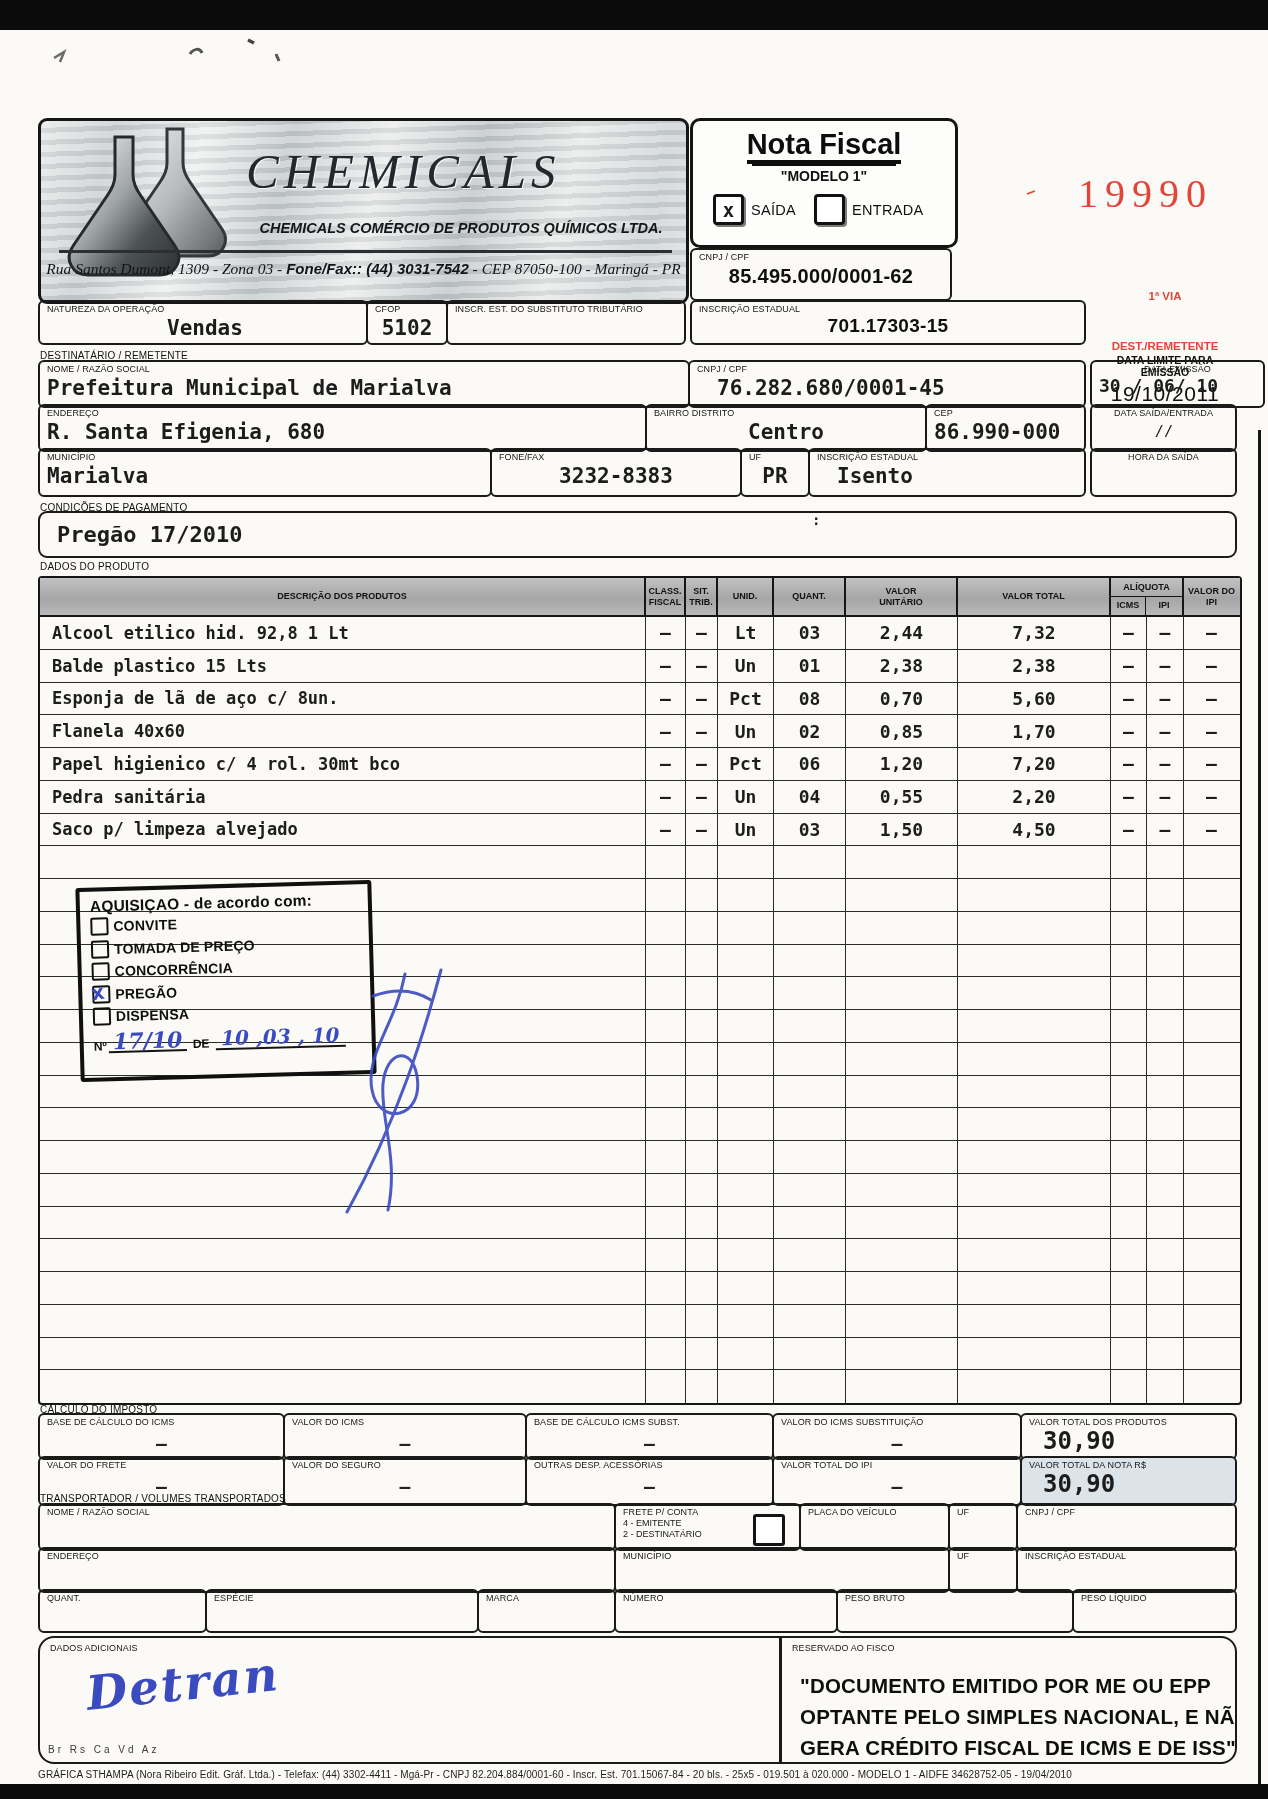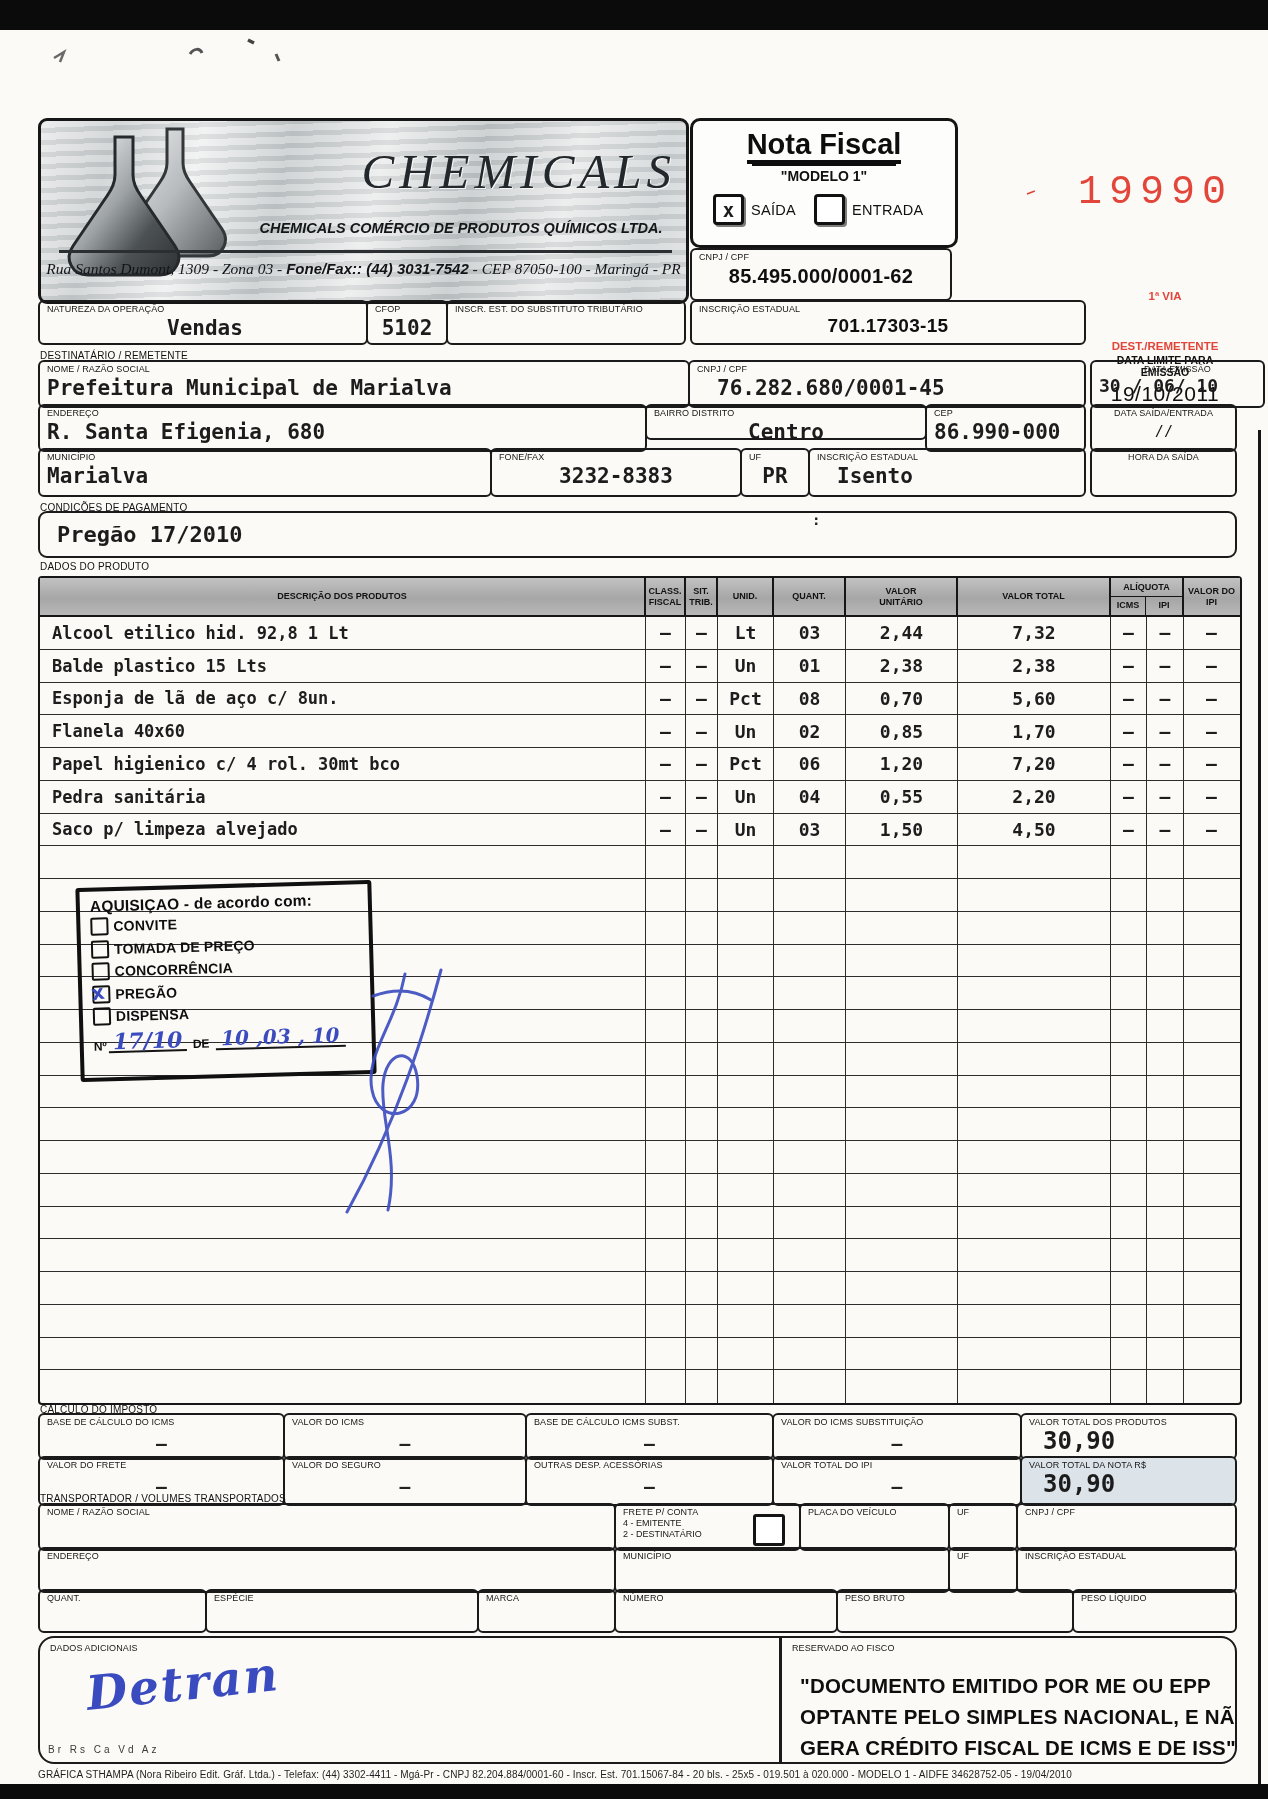--- a/index.html
+++ b/index.html
@@ -14,42 +14,42 @@
   .v18{font-size:18px;line-height:1.2}.v21{font-size:21px;line-height:1.25}
   .v22{font-size:22px}.v24{font-size:24px;line-height:1.1}
   .ctr{text-align:center}.pl120{padding-left:120px}.pl20{padding-left:20px}
   .boldprint{font-weight:700;color:#0f0f0f;font-size:19px;text-align:center;letter-spacing:.3px;}
 
   
   .banner{position:absolute;left:38px;top:118px;width:645px;height:180px;border:3px solid #161616;border-radius:9px;
     background:linear-gradient(104deg,#e6e7e7 0%,#c7cbcd 11%,#eeefef 24%,#c2c7c9 37%,#e9eaea 51%,#bec3c5 65%,#e7e8e8 79%,#cbd0d2 92%,#dadcdd 100%);}
   .banner:after{content:"";position:absolute;inset:0;border-radius:6px;
     background:repeating-linear-gradient(178deg,rgba(255,255,255,.25) 0 7px,rgba(120,128,132,.12) 7px 12px);}
-  .chem-title{position:absolute;left:205px;top:22px;width:430px;text-align:right;z-index:2;
+  .chem-title{position:absolute;left:205px;top:22px;width:430px;text-align:left;z-index:2;
     font-family:"Liberation Serif",serif;font-style:italic;font-size:49px;letter-spacing:5px;color:#23282c;
     text-shadow:1px 1px 0 #f5f5f5;}
   .chem-sub{position:absolute;left:200px;top:99px;width:440px;text-align:center;z-index:2;
     font-style:italic;font-weight:700;font-size:14.5px;color:#141618;}
   .banner-rule{position:absolute;left:18px;right:14px;top:129px;height:3px;background:#2c2f32;z-index:2;}
   .banner-addr{position:absolute;left:4px;right:4px;top:139px;text-align:center;z-index:2;
     font-family:"Liberation Serif",serif;font-style:italic;font-size:15.5px;color:#121417;}
   .banner-addr b{font-family:"Liberation Sans",sans-serif;font-style:italic;font-size:15px;}
   .logo{position:absolute;left:8px;top:2px;z-index:2;}
 
   
   .nfbox{position:absolute;left:690px;top:118px;width:262px;height:124px;border:3px solid #141414;border-radius:10px;background:#fdfdfb;}
   .nf-title{text-align:center;margin-top:7px;font-size:29px;font-weight:700;color:#0d0d0d;}
   .nf-title span{border-bottom:4px solid #0d0d0d;padding-bottom:0px;box-shadow:0 7px 0 -5px #0d0d0d;}
   .nf-modelo{text-align:center;margin-top:7px;font-size:14px;font-weight:700;color:#111;}
   .nf-checks{display:flex;align-items:center;margin:10px 0 0 20px;}
   .nf-chk{width:25px;height:25px;border:3.5px solid #111;border-radius:4px;background:#fff;display:inline-flex;
           align-items:center;justify-content:center;box-shadow:2px 2px 0 rgba(20,20,20,.55);}
   .nf-chk .typed{font-size:19px;}
   .nf-chk-lbl{font-size:14.5px;color:#111;margin:0 18px 0 7px;letter-spacing:.3px;}
-  .nf-number{position:absolute;left:1078px;top:170px;font-family:Liberation Mono, monospace;
+  .nf-number{position:absolute;left:1078px;top:170px;font-family:Liberation Serif, serif;
      font-size:40px;font-weight:500;letter-spacing:7px;color:#e2453a;}
   .via-block{position:absolute;left:1085px;top:254px;width:160px;text-align:center;line-height:1.2;}
   .via-red{color:#e2453a;font-size:11.5px;font-weight:700;margin-top:36px;}
   .via-black{color:#111;font-size:10.5px;font-weight:700;}
   .via-date{color:#0f0f0f;font-size:21px;margin-top:2px;letter-spacing:.5px;}
 
   
   .ptable{position:absolute;left:38px;top:576px;width:1204px;box-sizing:border-box;
           border:2.5px solid #161616;border-radius:4px;background:transparent;}
   .thead{display:flex;height:37px;background:linear-gradient(#c2c2c2,#a6a6a6 55%,#b8b8b8);
@@ -198,21 +198,21 @@
   </div>
   <div class="fbox" style="left:1090px;top:360px;width:175px;height:48px">
     <span class="lbl ctr">DATA EMISSÃO</span>
     <div class="typed v18">30 / 06/ 10</div>
   </div>
 
   <div class="fbox" style="left:38px;top:404px;width:609px;height:48px">
     <span class="lbl">ENDEREÇO</span>
     <div class="typed v21">R. Santa Efigenia, 680</div>
   </div>
-  <div class="fbox" style="left:645px;top:404px;width:282px;height:36px">
+  <div class="fbox" style="left:645px;top:404px;width:282px;height:48px">
     <span class="lbl">BAIRRO DISTRITO</span>
     <div class="typed v21 ctr">Centro</div>
   </div>
   <div class="fbox" style="left:925px;top:404px;width:161px;height:48px">
     <span class="lbl">CEP</span>
     <div class="typed v21">86.990-000</div>
   </div>
   <div class="fbox" style="left:1090px;top:404px;width:147px;height:48px">
     <span class="lbl ctr">DATA SAÍDA/ENTRADA</span>
     <div style="font-size:17px;text-align:center;font-style:italic;margin-top:3px">/      /</div>

